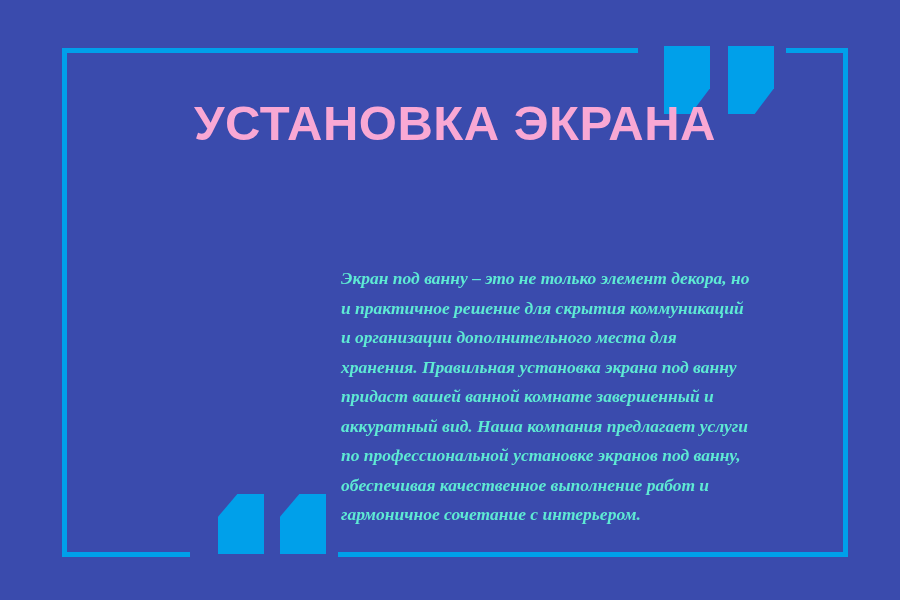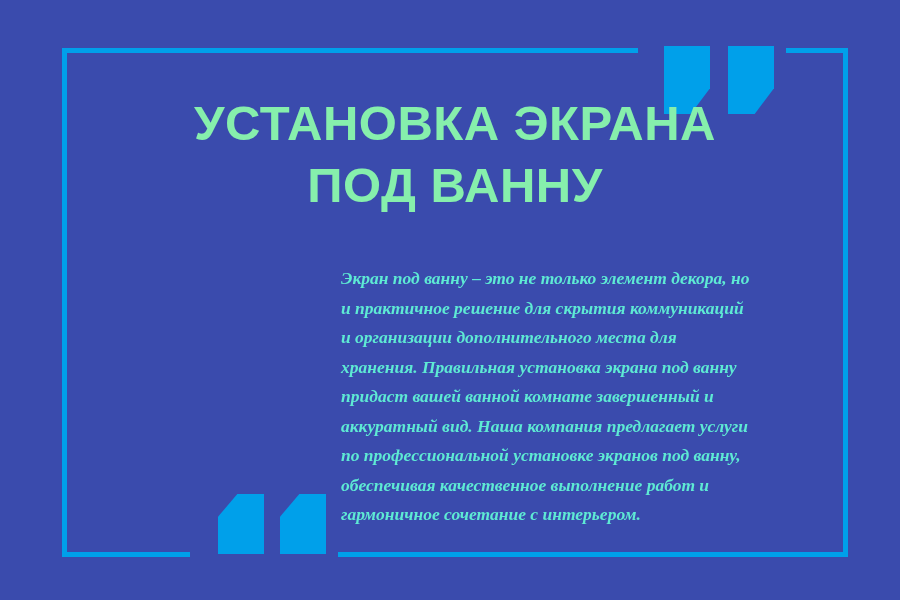--- a/index.html
+++ b/index.html
@@ -69,21 +69,21 @@
     clip-path: polygon(42% 0, 100% 0, 100% 100%, 0 100%, 0 38%);
   }
 
   
   .title-block {
     position: absolute;
     left: 62px;
     top: 92px;
     width: 786px;
     text-align: center;
-    color: #86efac;
+    color: #f9a8d4;
     font-family: "Liberation Sans", sans-serif;
     font-weight: bold;
     font-size: 49px;
     line-height: 62px;
     letter-spacing: 0.5px;
   }
   .title-line {
     display: block;
     white-space: nowrap;
   }
@@ -123,20 +123,19 @@
     <span class="bar"></span>
   </div>
 
   <div class="quote quote-open">
     <span class="bar"></span>
     <span class="bar"></span>
   </div>
 
   <div class="title-block">
     <span class="title-line">УСТАНОВКА ЭКРАНА</span>
-    <span class="title-line">ПОД ВАННУ</span>
   </div>
 
   <div class="body-block">
     <p>Экран под ванну – это не только элемент декора, но и практичное решение для скрытия коммуникаций и организации дополнительного места для хранения. Правильная установка экрана под ванну придаст вашей ванной комнате завершенный и аккуратный вид. Наша компания предлагает услуги по профессиональной установке экранов под ванну, обеспечивая качественное выполнение работ и гармоничное сочетание с интерьером.</p>
   </div>
 
 </div>
 
 </body></html>

